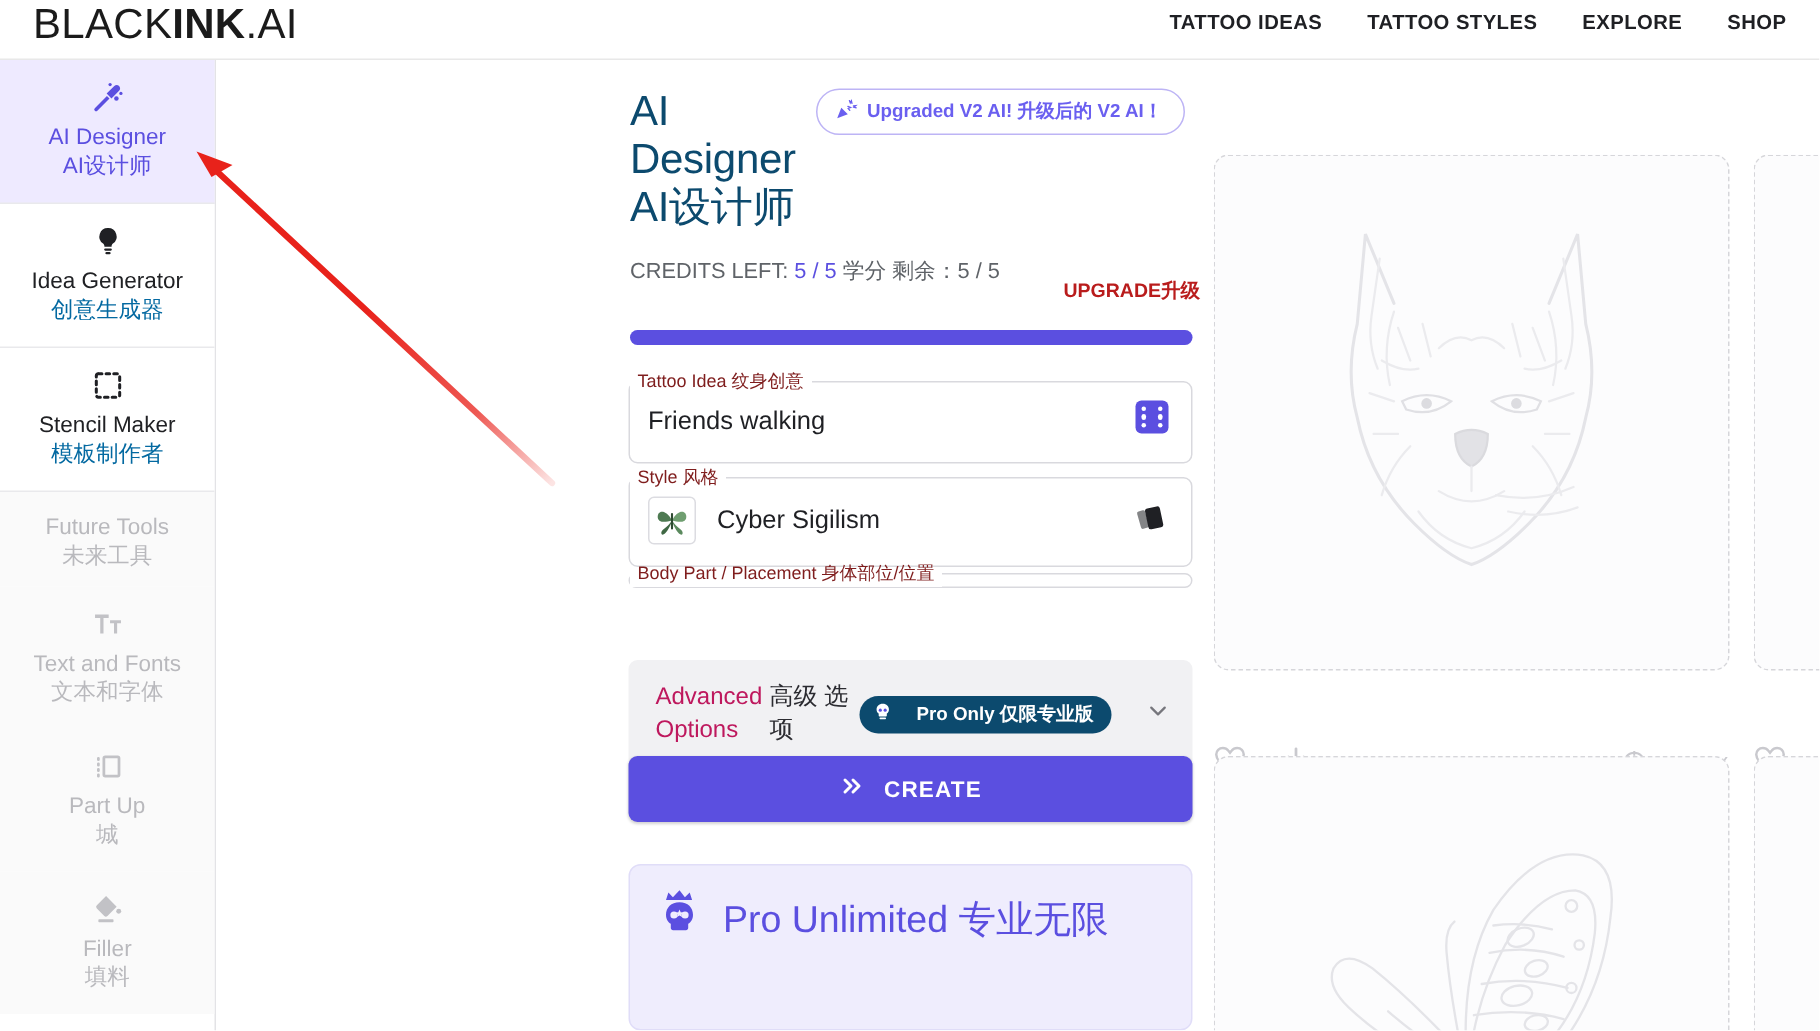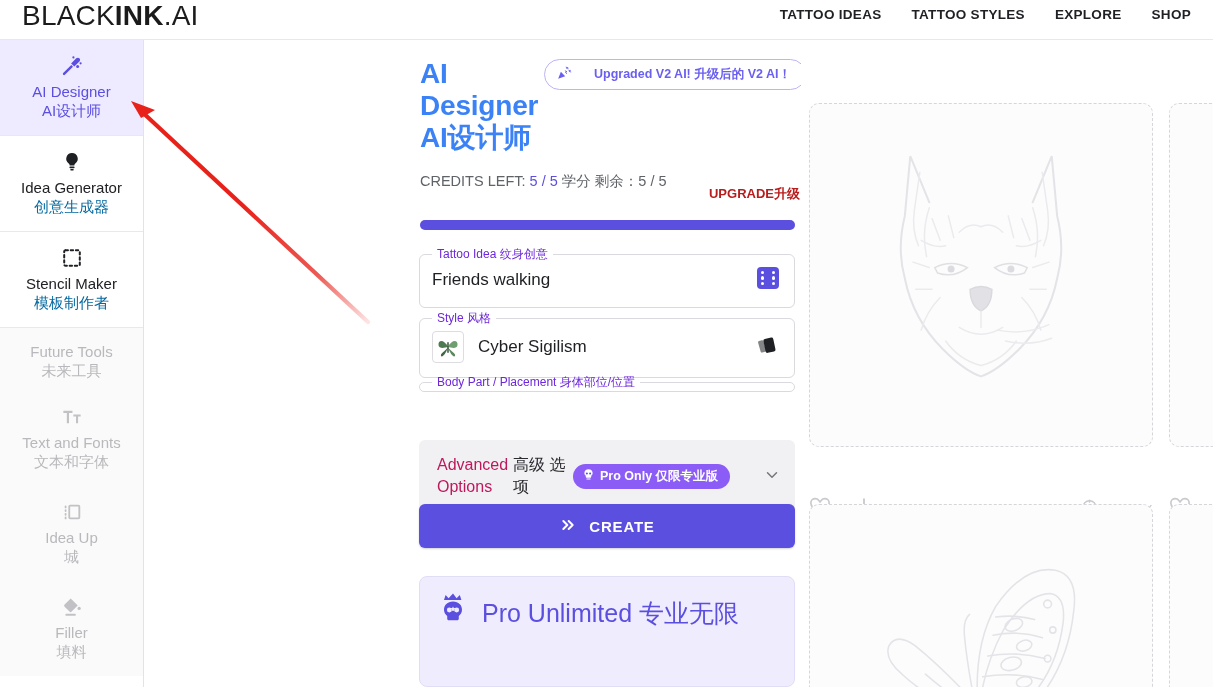--- a/index.html
+++ b/index.html
@@ -76,26 +76,26 @@
     position: absolute; left: 144px; top: 40px;
     width: 657px; height: 647px; background: #fff;
     overflow: hidden;
   }
   .title-row {
     position: absolute; left: 276px; top: 18px; width: 380px;
   }
   .page-title {
     position: absolute; left: 0; top: 0;
     width: 120px;
-    font-size: 28px; line-height: 32px; font-weight: 700;
-    color: #3b82f6; letter-spacing: -0.2px;
+    font-size: 28px; line-height: 32px; font-weight: 400;
+    color: #0c4a6e; letter-spacing: -0.2px;
   }
   .v2badge {
     position: absolute; left: 124px; top: 1px;
-    display: inline-flex; align-items: center; gap: 22px;
+    display: inline-flex; align-items: center; gap: 6px;
     border: 1px solid #bdb4f5; border-radius: 999px;
     padding: 5px 14px 5px 11px;
     background: #fff;
     font-size: 12.5px; font-weight: 700; color: #6a5ff0;
     white-space: nowrap;
   }
 
   .credits {
     position: absolute; left: 276px; top: 130px; width: 380px;
   }
@@ -120,22 +120,22 @@
     height: 10px; border-radius: 6px; background: #5b4fe0; width: 100%;
   }
 
   
   .field {
     position: absolute; left: 275px; width: 376px;
     border: 1px solid #d9d9de; border-radius: 6px;
     background: #fff;
   }
   .field > legend {
-    margin-left: 12px; padding: 0 5px;
-    font-size: 12px; color: #6d28d9;
+    padding: 0 5px;
+    font-size: 12px; color: #7f1d1d;
   }
   .field-body {
     display: flex; align-items: center;
     padding: 4px 12px 14px 12px; min-height: 38px;
   }
   .field-value {
     font-size: 17px; color: #1f2024; flex: 1;
   }
   .thumb {
     width: 32px; height: 32px; border: 1px solid #dcdce1; border-radius: 4px;
@@ -164,22 +164,22 @@
     display: flex; align-items: center;
   }
   .adv-label {
     font-size: 16px; line-height: 22px; color: #be185d; width: 72px;
   }
   .adv-label-zh {
     font-size: 16px; line-height: 22px; color: #2b2b30; width: 54px;
     margin-left: 4px;
   }
   .pro-pill {
-    display: inline-flex; align-items: center; gap: 5px;
-    background: #8b5cf6; color: #fff; border-radius: 999px;
+    display: inline-flex; align-items: center; gap: 16px;
+    background: #0c4a6e; color: #fff; border-radius: 999px;
     padding: 4px 12px 4px 9px;
     font-size: 12.5px; font-weight: 700; white-space: nowrap;
     margin-left: 6px;
   }
   .chev {
     margin-left: auto; color: #76767c; font-size: 16px; line-height: 1;
   }
 
   .create-btn {
     position: absolute; left: 275px; top: 464px; width: 376px; height: 44px;
@@ -306,21 +306,21 @@
       <span class="side-label-zh">文本和字体</span>
     </div>
 
     <div class="side-item disabled">
       <span class="side-ico">
         <svg width="22" height="22" viewBox="0 0 24 24" fill="none" stroke="#c2c2c6" stroke-width="2">
           <rect x="9" y="5" width="11" height="14" rx="1"></rect>
           <path d="M5 6v1M5 10v1M5 14v1M5 18v1" stroke-linecap="round"></path>
         </svg>
       </span>
-      <span class="side-label-en">Idea Up</span>
+      <span class="side-label-en">Part Up</span>
       <span class="side-label-zh">城</span>
     </div>
 
     <div class="side-item disabled">
       <span class="side-ico">
         <svg width="22" height="22" viewBox="0 0 24 24" fill="#c2c2c6">
           <path d="M10.6 2.6L3.9 9.3a1.6 1.6 0 0 0 0 2.3l5.4 5.4a1.6 1.6 0 0 0 2.3 0l6.7-6.7z"></path>
           <circle cx="19.8" cy="13.6" r="1.8"></circle>
           <rect x="5" y="19.4" width="11" height="2.2" rx="0.6"></rect>
         </svg>

